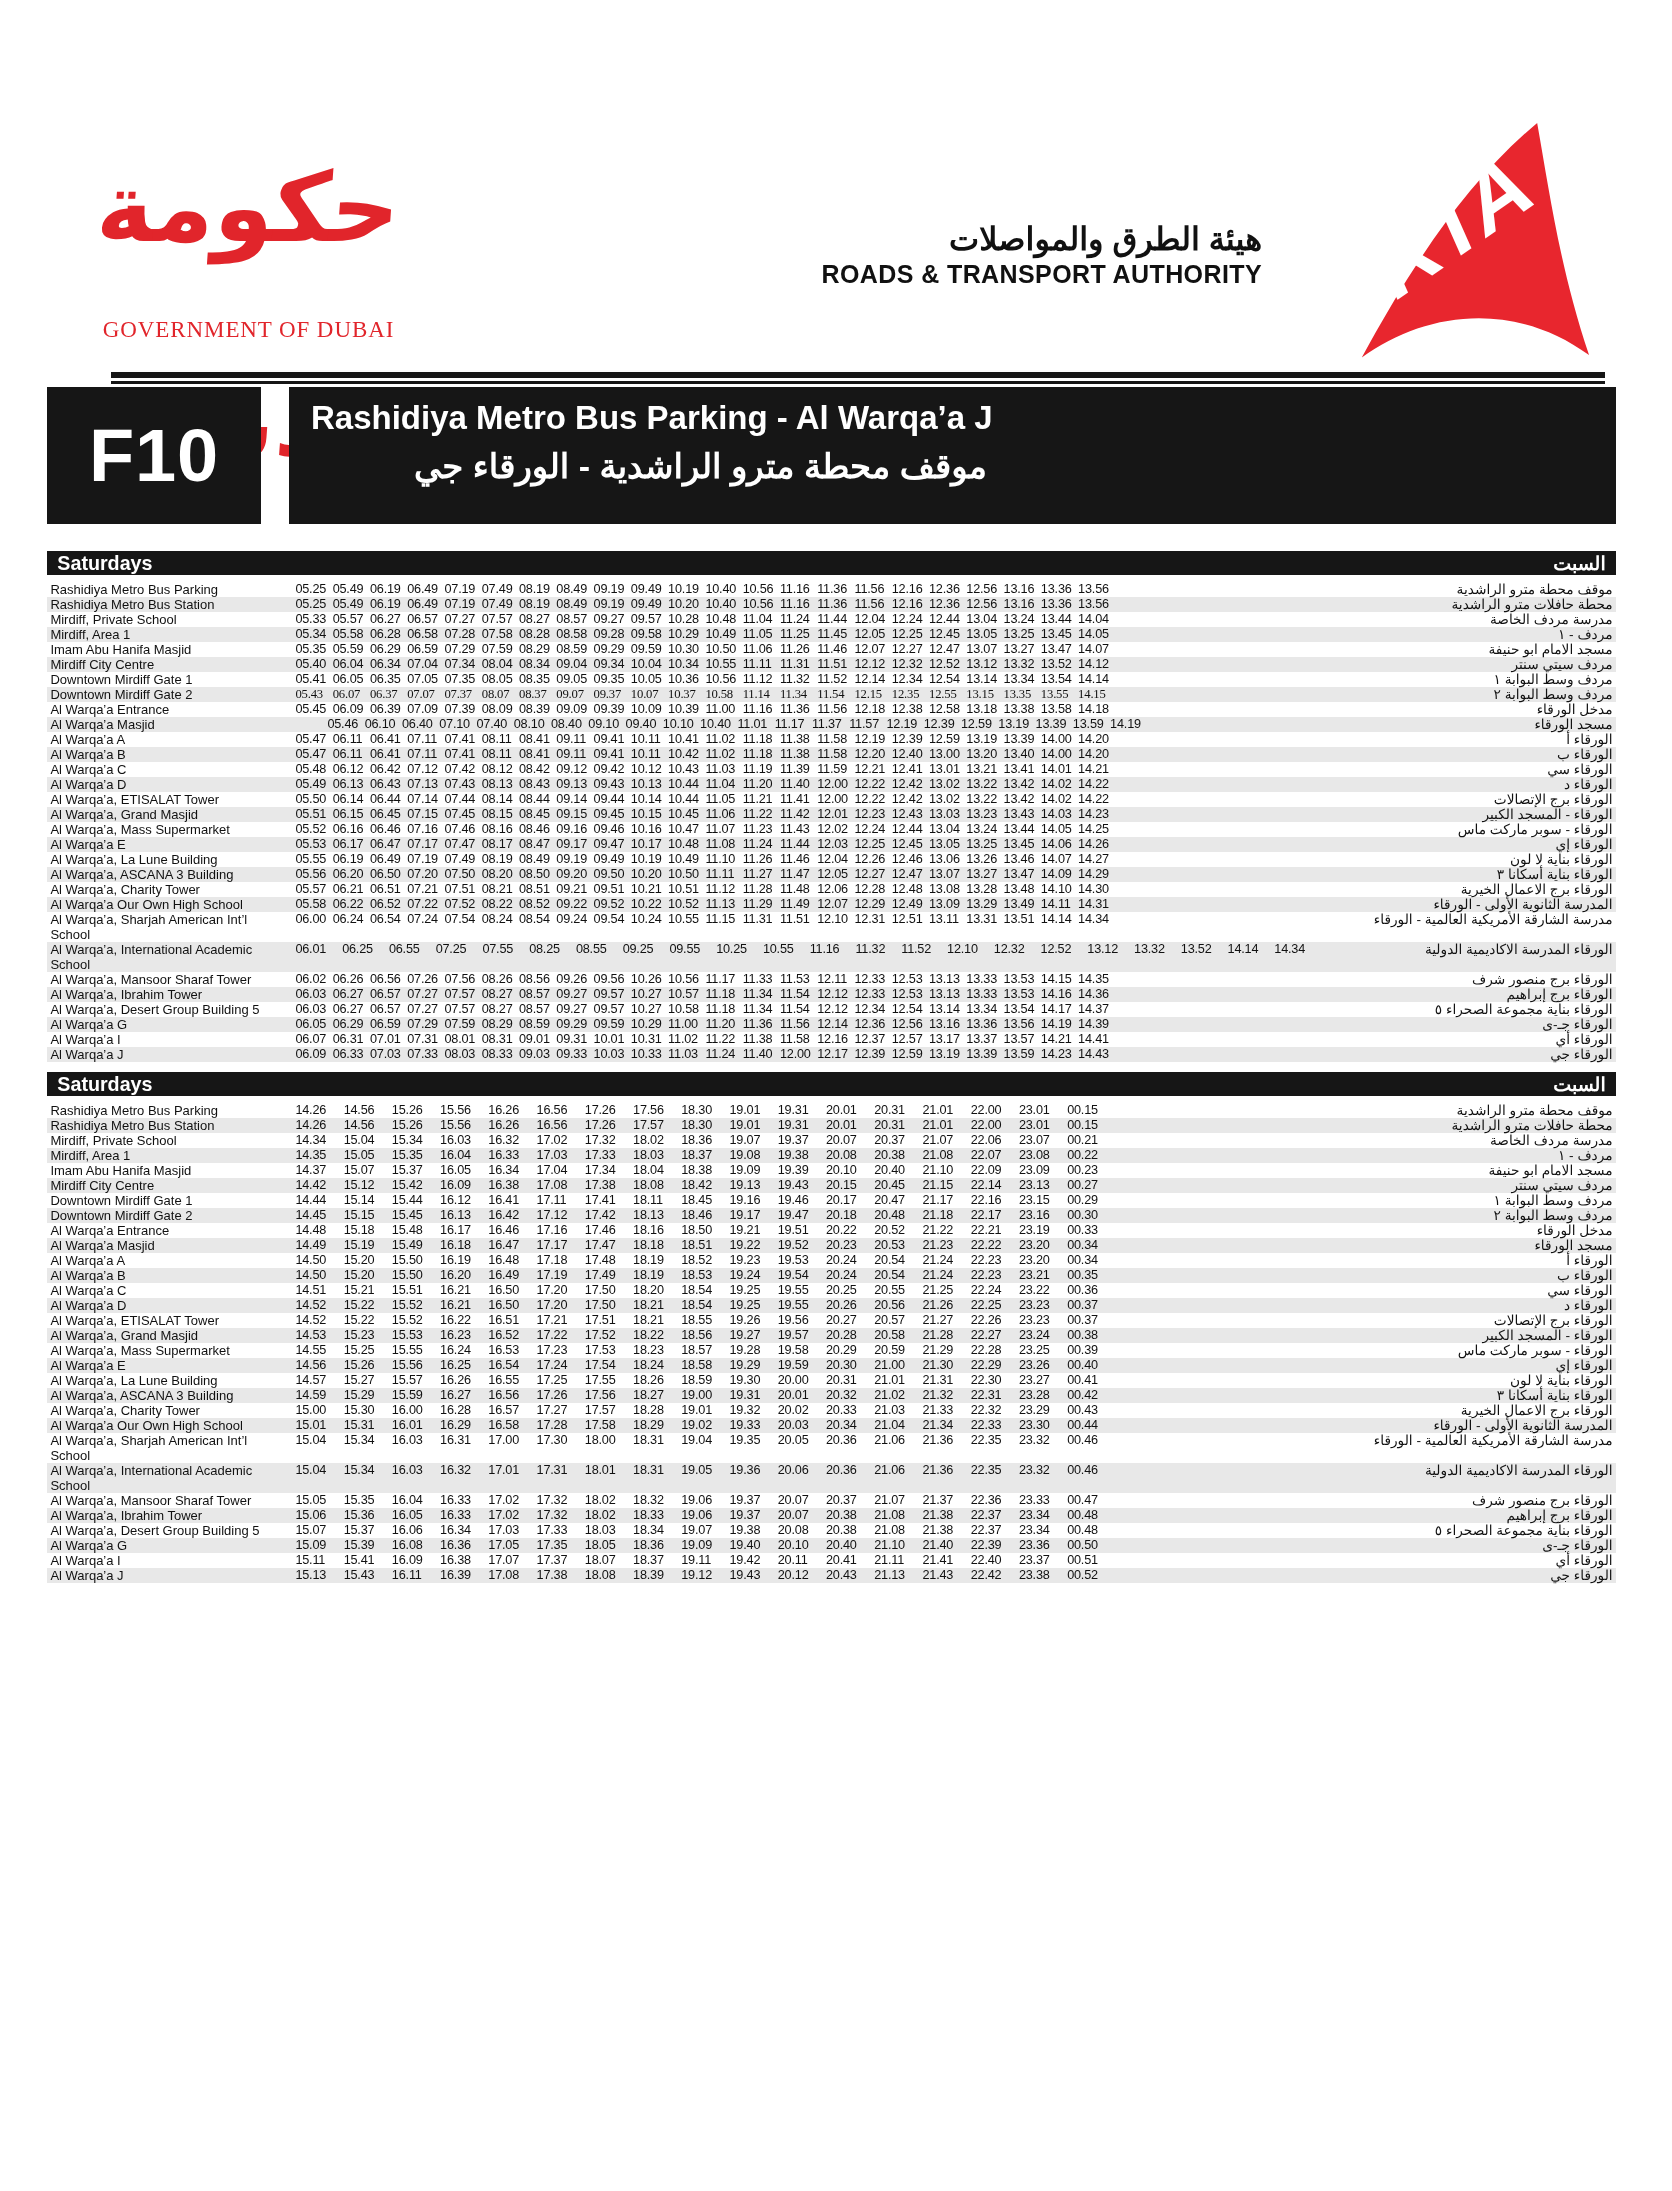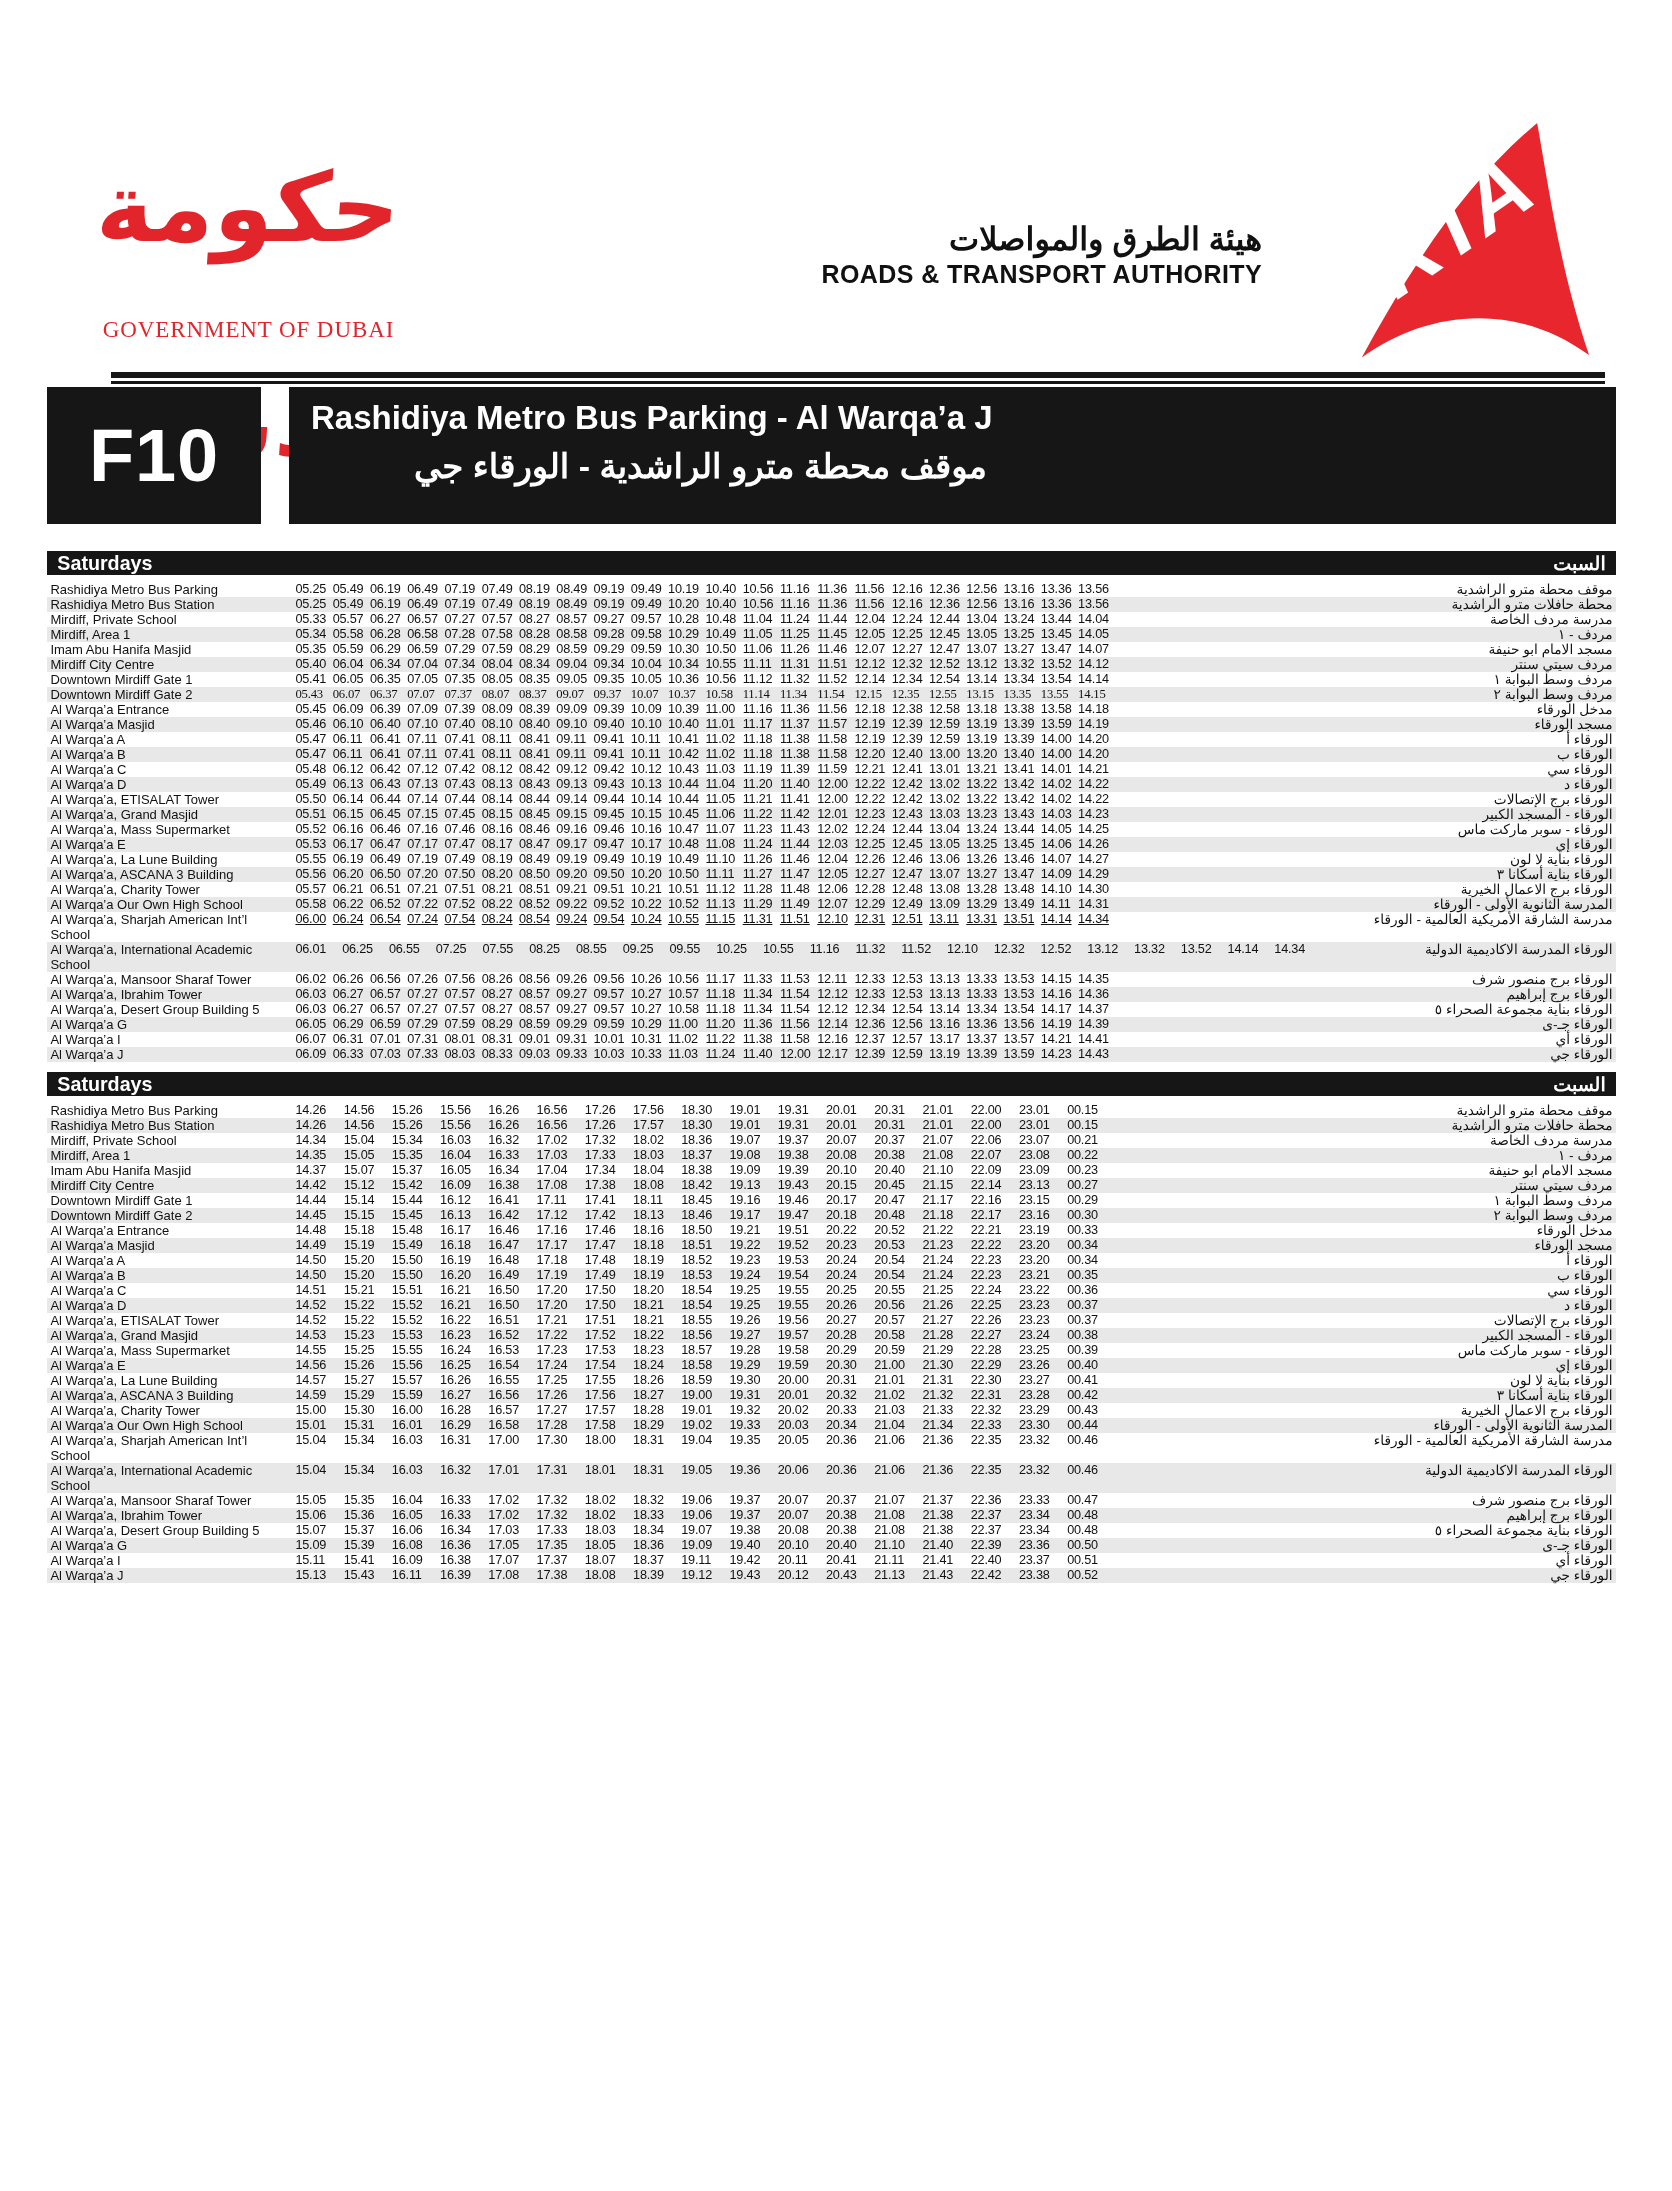--- a/index.html
+++ b/index.html
@@ -328,21 +328,21 @@
             <span class="time">12.58</span>
             <span class="time">13.18</span>
             <span class="time">13.38</span>
             <span class="time">13.58</span>
             <span class="time">14.18</span>
           </div>
           <div class="st-ar">مدخل الورقاء</div>
         </div>
         <div class="row shade">
           <div class="st-en">Al Warqa’a Masjid</div>
-          <div class="times" style="grid-template-columns: repeat(22, 1fr);">
+          <div class="times" style="grid-template-columns: repeat(22, 1fr); margin-left: 32px;">
             <span class="time">05.46</span>
             <span class="time">06.10</span>
             <span class="time">06.40</span>
             <span class="time">07.10</span>
             <span class="time">07.40</span>
             <span class="time">08.10</span>
             <span class="time">08.40</span>
             <span class="time">09.10</span>
             <span class="time">09.40</span>
             <span class="time">10.10</span>
@@ -692,21 +692,21 @@
             <span class="time">13.09</span>
             <span class="time">13.29</span>
             <span class="time">13.49</span>
             <span class="time">14.11</span>
             <span class="time">14.31</span>
           </div>
           <div class="st-ar">المدرسة الثانوية الأولى - الورقاء</div>
         </div>
         <div class="row">
           <div class="st-en">Al Warqa’a, Sharjah American Int’l School</div>
-          <div class="times" style="grid-template-columns: repeat(22, 1fr); text-decoration: underline;">
+          <div class="times" style="grid-template-columns: repeat(22, 1fr);">
             <span class="time">06.00</span>
             <span class="time">06.24</span>
             <span class="time">06.54</span>
             <span class="time">07.24</span>
             <span class="time">07.54</span>
             <span class="time">08.24</span>
             <span class="time">08.54</span>
             <span class="time">09.24</span>
             <span class="time">09.54</span>
             <span class="time">10.24</span>

